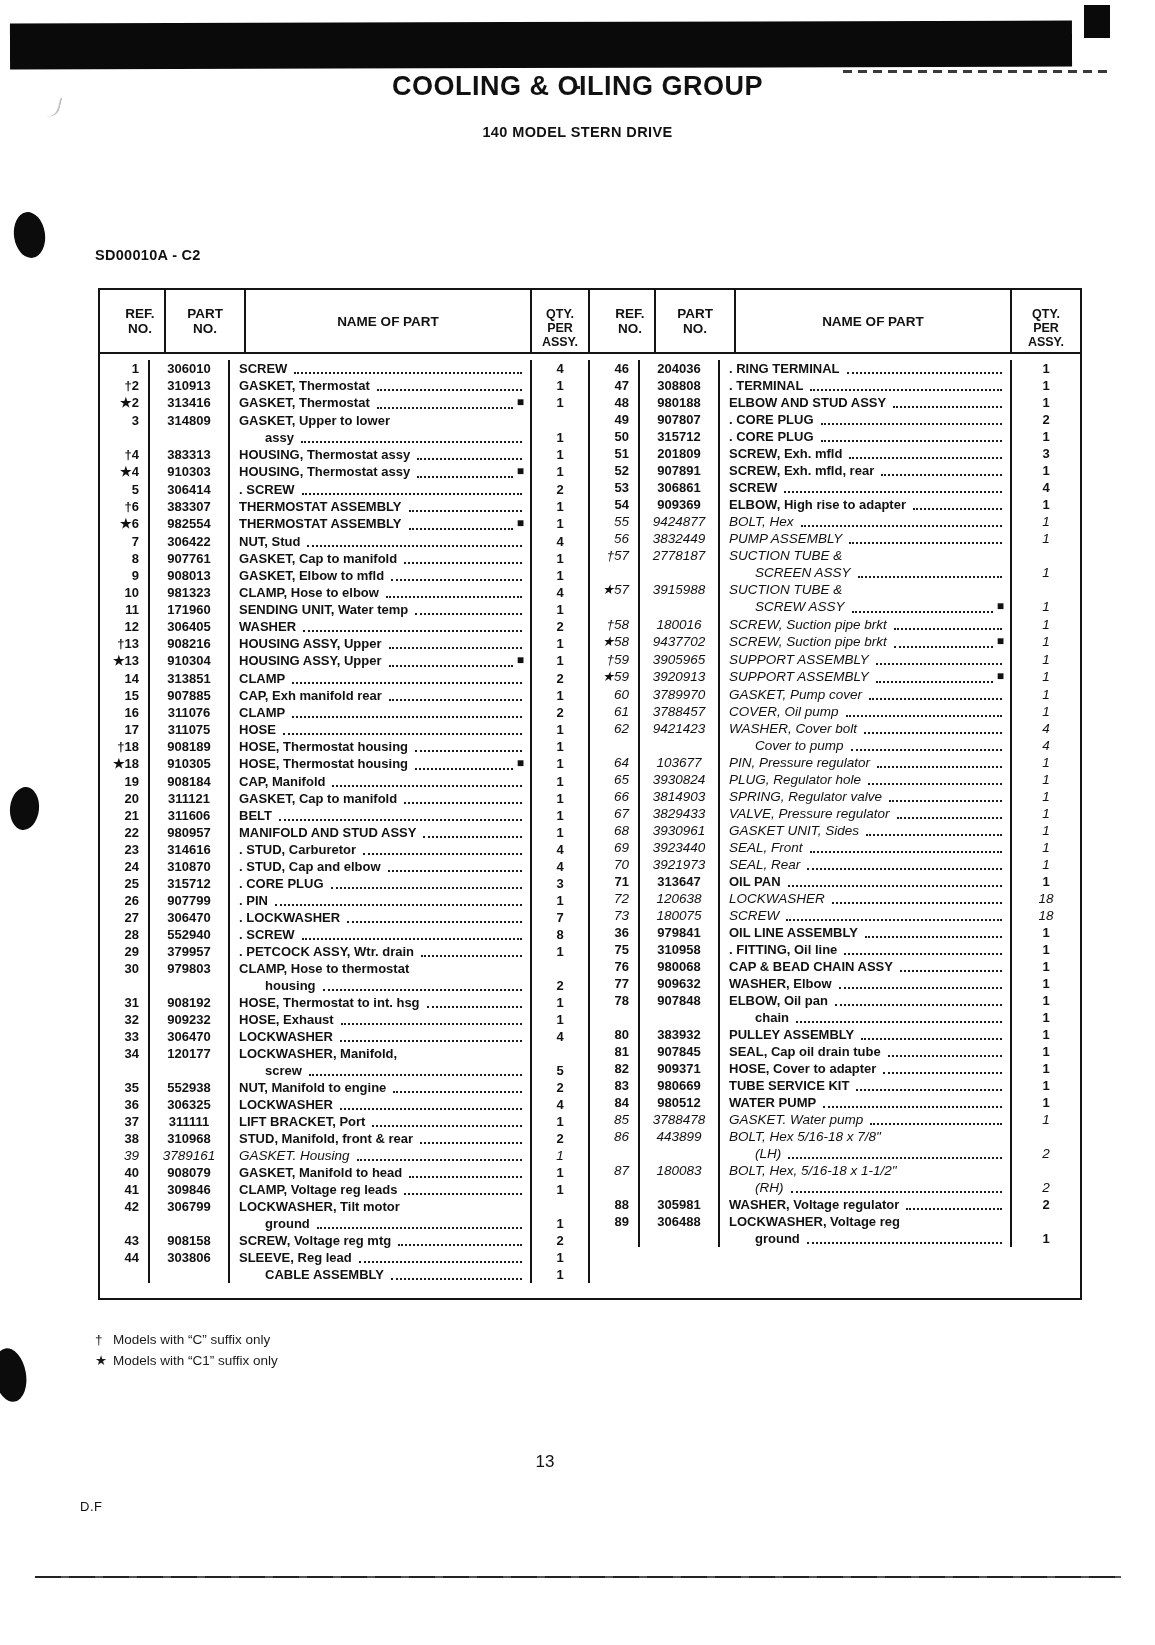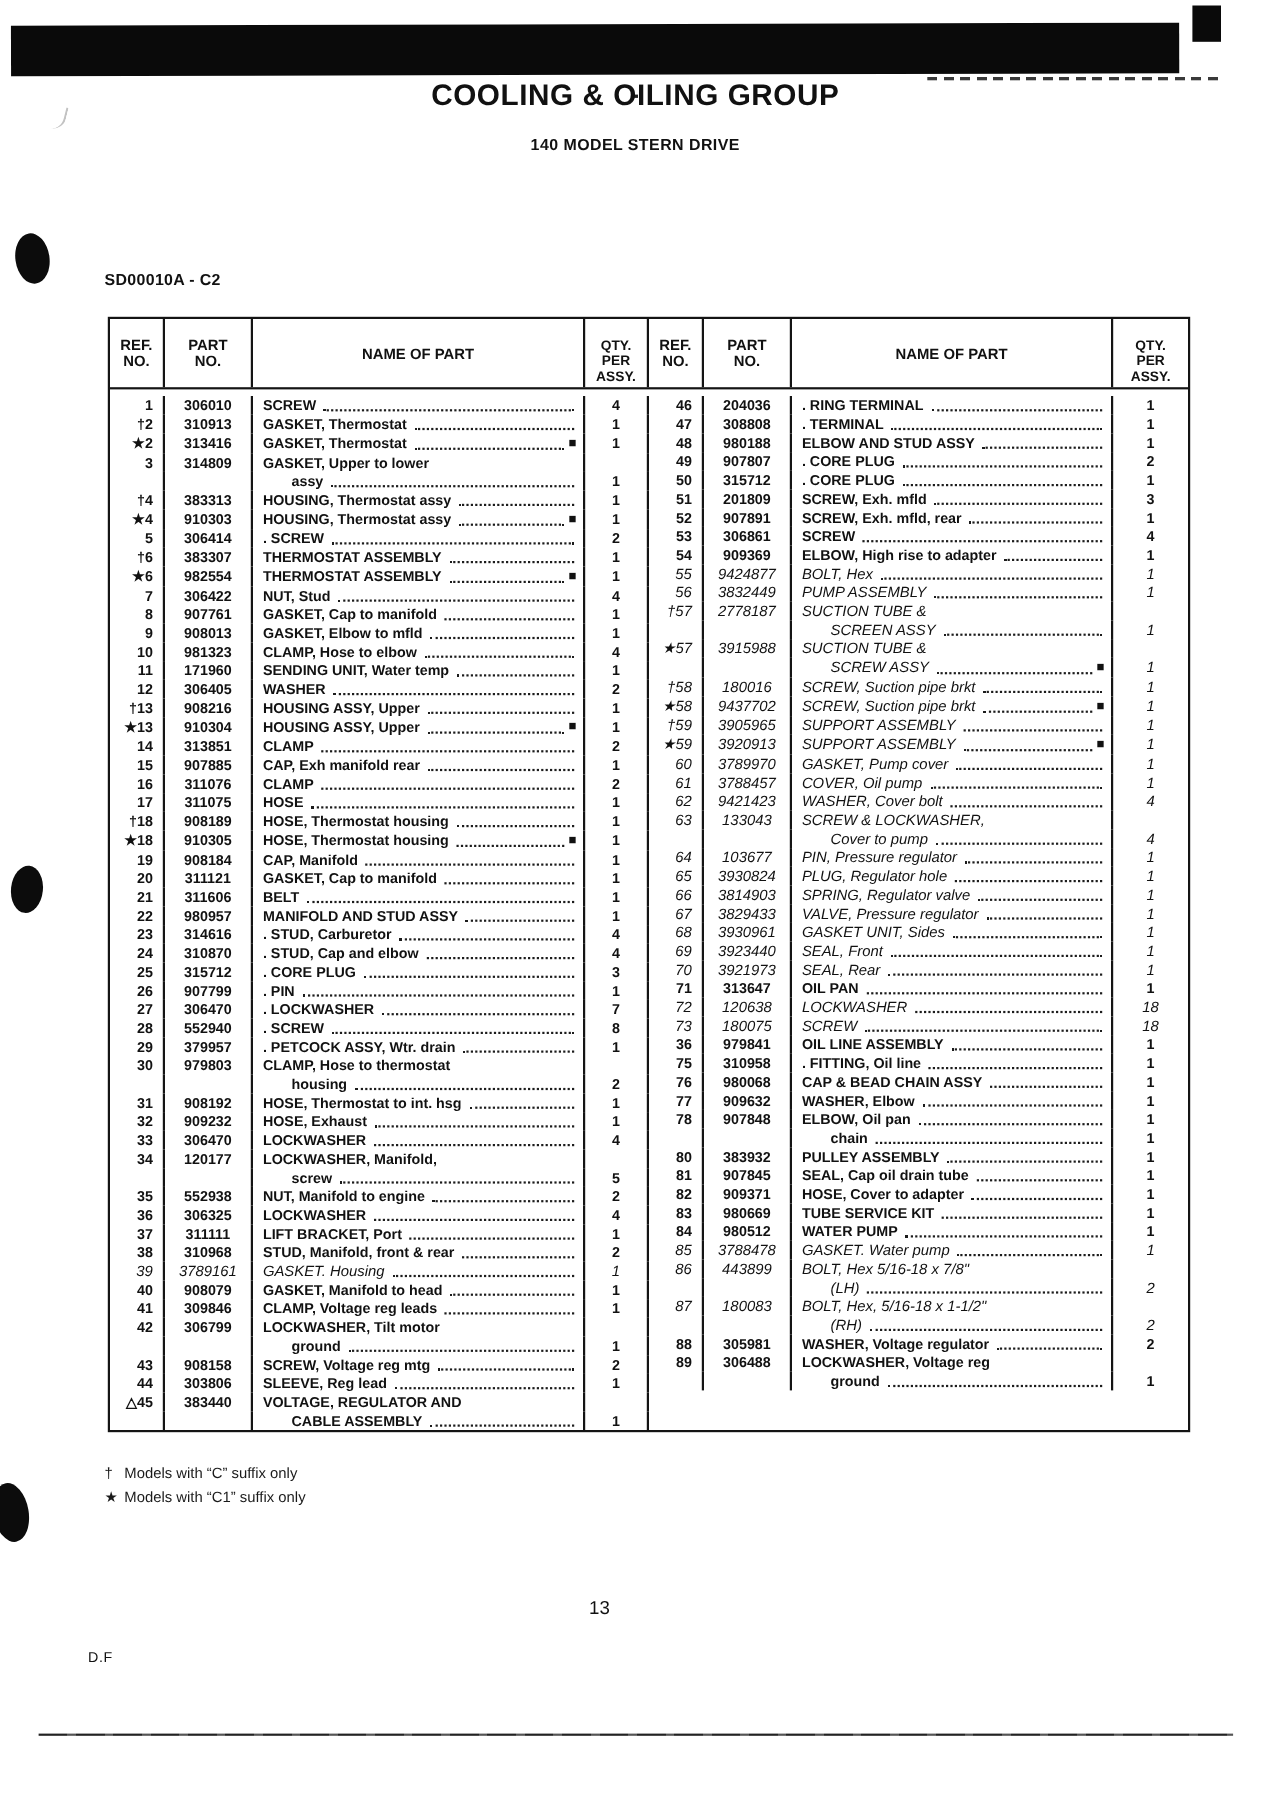--- a/index.html
+++ b/index.html
@@ -26,21 +26,21 @@
   
   .title { position:absolute; left:0; top:71px; width:1155px; text-align:center;
     font-size:27px; font-weight:bold; letter-spacing:.5px; }
   .subtitle { position:absolute; left:0; top:124px; width:1155px; text-align:center;
     font-size:14.5px; font-weight:bold; letter-spacing:.4px; }
   .doccode { position:absolute; left:95px; top:247px; font-size:14.5px; font-weight:bold; letter-spacing:.3px; }
 
   
   .ptable { position:absolute; left:98px; top:288px; width:984px; border:2.5px solid #141414; background:#fff; }
   .thead { display:flex; border-bottom:2.5px solid #141414; }
-  .th-half { display:grid; width:491.5px; }
+  .th-half { display:grid; width:491.5px;margin-left:16px; }
   .th-half.L { grid-template-columns:50px 80px 1fr 58px; }
   .th-half.R { grid-template-columns:50px 80px 1fr 68px; }
   .th { min-height:62px; display:flex; flex-direction:column; justify-content:center; align-items:center;
     font-weight:bold; font-size:13.5px; line-height:15px; border-right:2px solid #141414; padding:3px 1px; text-align:center; }
   .th.qtyh { font-size:12.5px; line-height:14px; justify-content:flex-start; padding-top:17px; }
   .th-half.R .th:last-child { border-right:none; }
 
   .tbody-wrap { display:flex; }
   .half { width:491.5px; padding-top:6px; min-height:944px; }
   .tr { display:grid; min-height:17px; }
@@ -594,28 +594,20 @@
         <div class="tr">
           <div class="td ref">44</div>
           <div class="td part">303806</div>
           <div class="td nm">
             <span class="nt">SLEEVE, Reg lead</span>
             <span class="leader"></span>
           </div>
           <div class="td qty">1</div>
         </div>
         <div class="tr">
-          <div class="td ref">△45</div>
-          <div class="td part">383440</div>
-          <div class="td nm">
-            <span class="nt">VOLTAGE, REGULATOR AND</span>
-          </div>
-          <div class="td qty"></div>
-        </div>
-        <div class="tr">
           <div class="td ref"></div>
           <div class="td part"></div>
           <div class="td nm">
             <span class="nt ind">CABLE ASSEMBLY</span>
             <span class="leader"></span>
           </div>
           <div class="td qty">1</div>
         </div>
       </div>
     <div class="half R" id="right-body">
@@ -810,28 +802,20 @@
           <div class="td qty">1</div>
         </div>
         <div class="tr it">
           <div class="td ref">62</div>
           <div class="td part">9421423</div>
           <div class="td nm">
             <span class="nt">WASHER, Cover bolt</span>
             <span class="leader"></span>
           </div>
           <div class="td qty">4</div>
-        </div>
-        <div class="tr it">
-          <div class="td ref">63</div>
-          <div class="td part">133043</div>
-          <div class="td nm">
-            <span class="nt">SCREW &amp; LOCKWASHER,</span>
-          </div>
-          <div class="td qty"></div>
         </div>
         <div class="tr it">
           <div class="td ref"></div>
           <div class="td part"></div>
           <div class="td nm">
             <span class="nt ind">Cover to pump</span>
             <span class="leader"></span>
           </div>
           <div class="td qty">4</div>
         </div>

